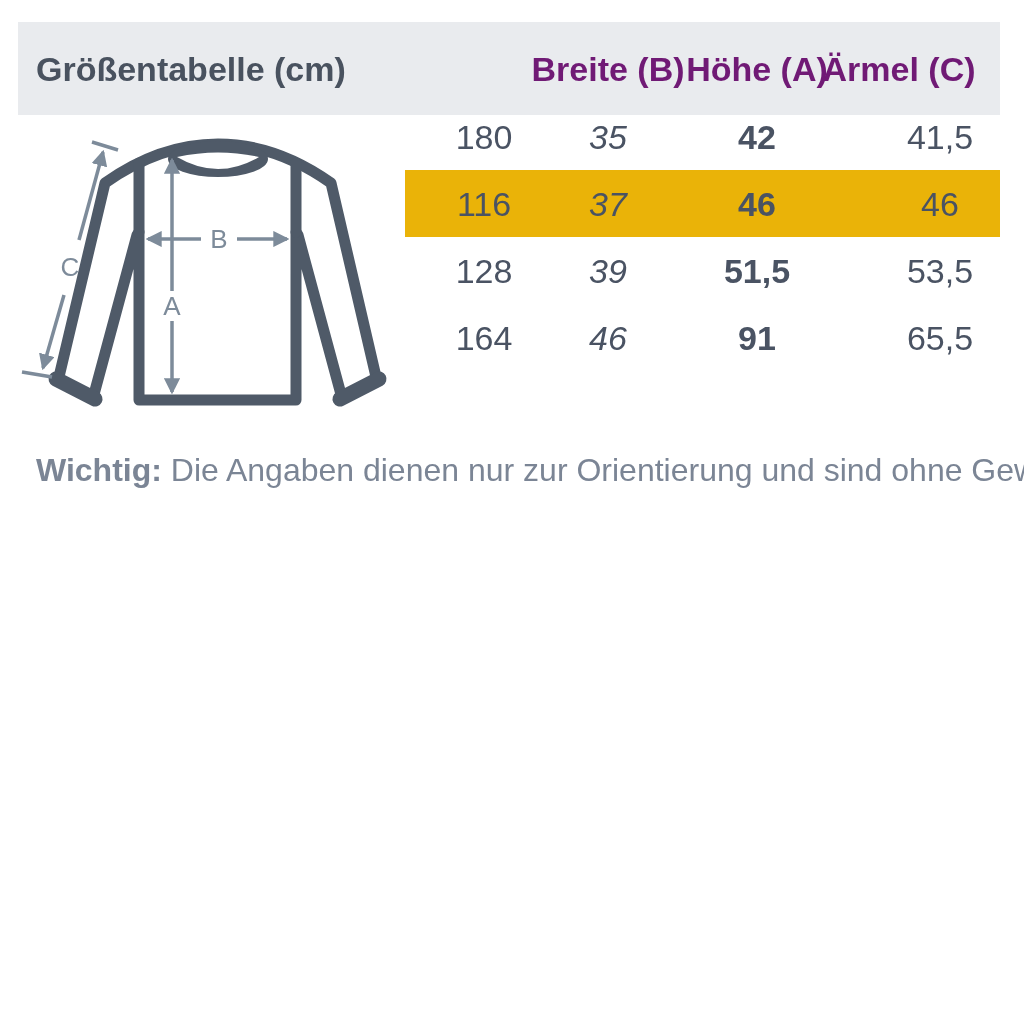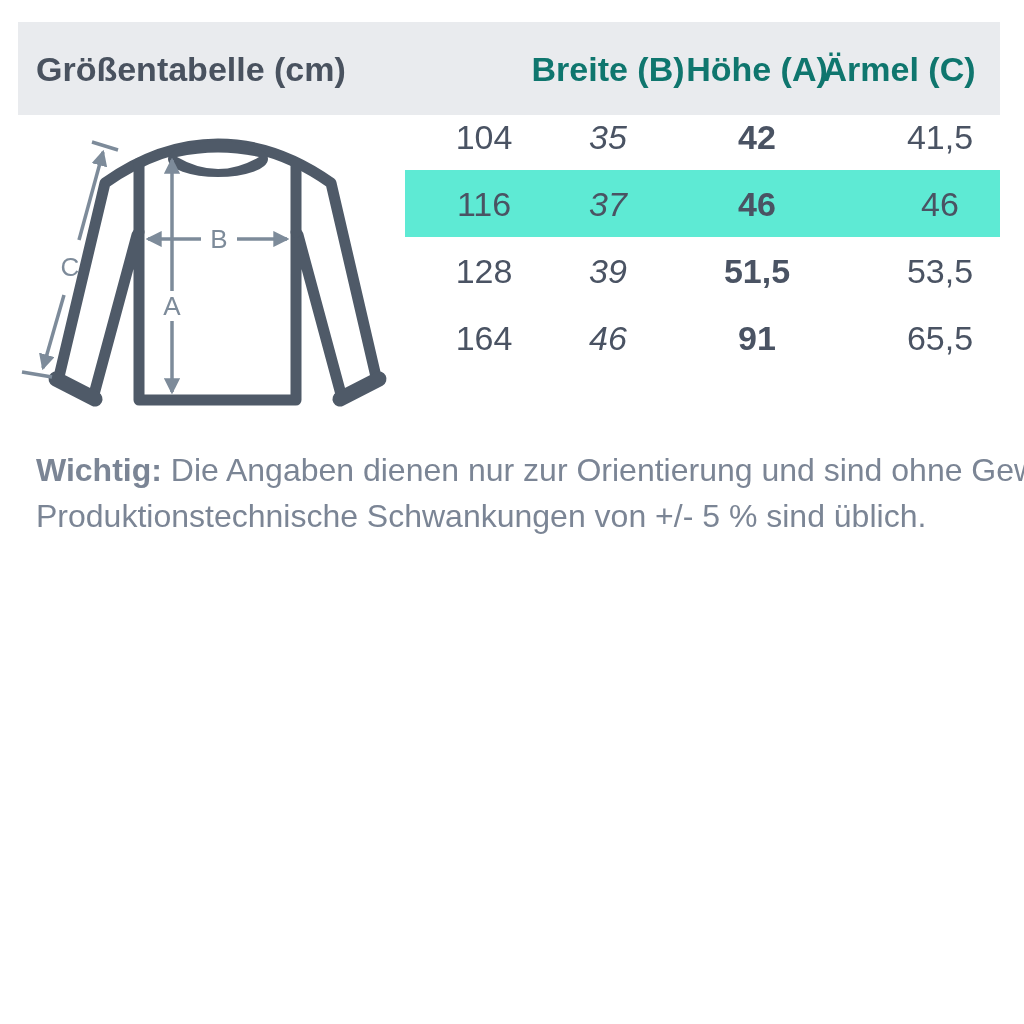--- a/index.html
+++ b/index.html
@@ -20,31 +20,31 @@
   }
   .band .title {
     position: absolute; left: 18px; top: 50%;
     transform: translateY(-50%);
     font-size: 34px; font-weight: bold; color: #49525f;
     white-space: nowrap;
   }
   .band .colh {
     position: absolute; top: 50%;
     transform: translate(-50%,-50%);
-    font-size: 34px; font-weight: bold; color: #0f766e;
+    font-size: 34px; font-weight: bold; color: #701a75;
     white-space: nowrap;
   }
   .colh.h1 { left: 590px; }
   .colh.h2 { left: 739px; }
   .colh.h3 { left: 881px; }
 
   
   .rows { position: absolute; left: 405px; top: 103px; width: 595px; }
   .row { position: relative; height: 67px; }
-  .row.striped { background: #5eead4; }
+  .row.striped { background: #eab308; }
   .cell {
     position: absolute; top: 50%;
     transform: translate(-50%,-50%);
     font-size: 34px; color: #4a5363; white-space: nowrap;
   }
   .cell.c1 { left: 79px; }
   .cell.c2 { left: 203px; font-style: italic; }
   .cell.c3 { left: 352px; font-weight: bold; }
   .cell.c4 { left: 494px; margin-left: 41px; }
 
@@ -108,21 +108,21 @@
     </g>
     <g fill="#7d8b9a" font-size="26" text-anchor="middle" dominant-baseline="central" font-family="'Liberation Sans', sans-serif">
       <text x="157" y="191">A</text>
       <text x="204" y="124">B</text>
       <text x="55" y="152">C</text>
     </g>
   </svg>
 
   <div class="rows">
     <div class="row">
-      <div class="cell c1">104</div>
+      <div class="cell c1">180</div>
       <div class="cell c2">35</div>
       <div class="cell c3">42</div>
       <div class="cell c4">41,5</div>
     </div>
     <div class="row striped">
       <div class="cell c1">116</div>
       <div class="cell c2">37</div>
       <div class="cell c3">46</div>
       <div class="cell c4">46</div>
     </div>
@@ -136,16 +136,15 @@
       <div class="cell c1">164</div>
       <div class="cell c2">46</div>
       <div class="cell c3">91</div>
       <div class="cell c4">65,5</div>
     </div>
   </div>
 
   <div class="note">
     <span class="bold">Wichtig:</span>
     <span>Die Angaben dienen nur zur Orientierung und sind ohne Gewähr.</span><br>
-    <span>Produktionstechnische Schwankungen von +/- 5 % sind üblich.</span>
   </div>
 
 </div>
 
 </body></html>

